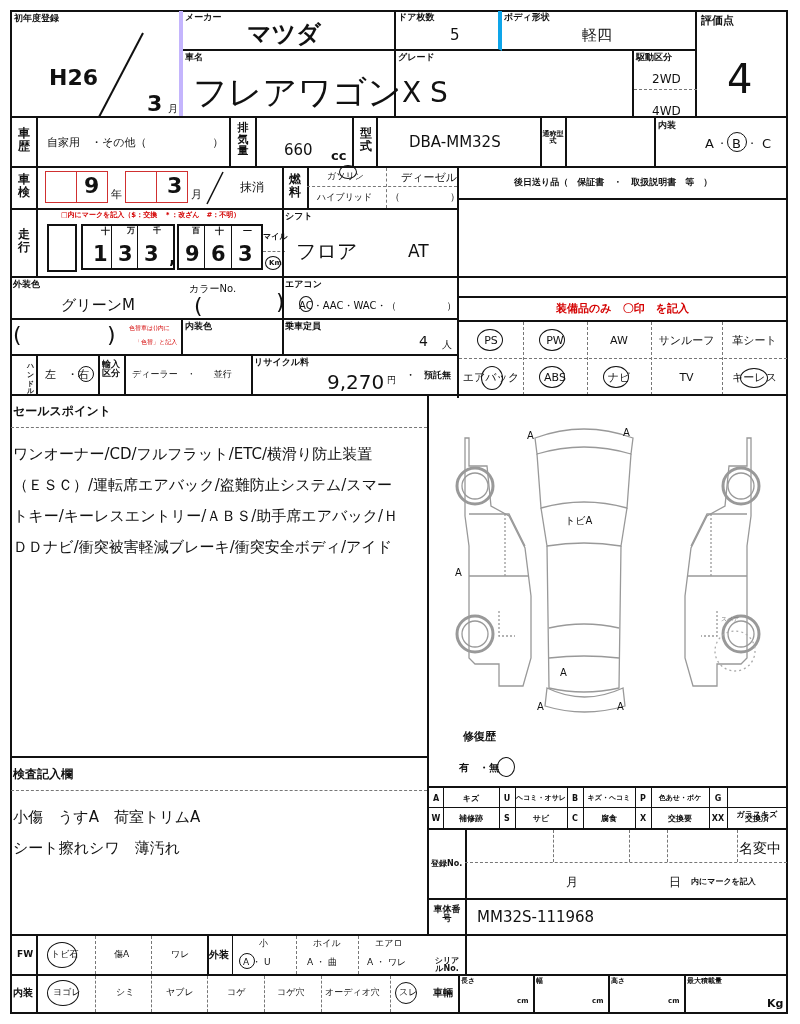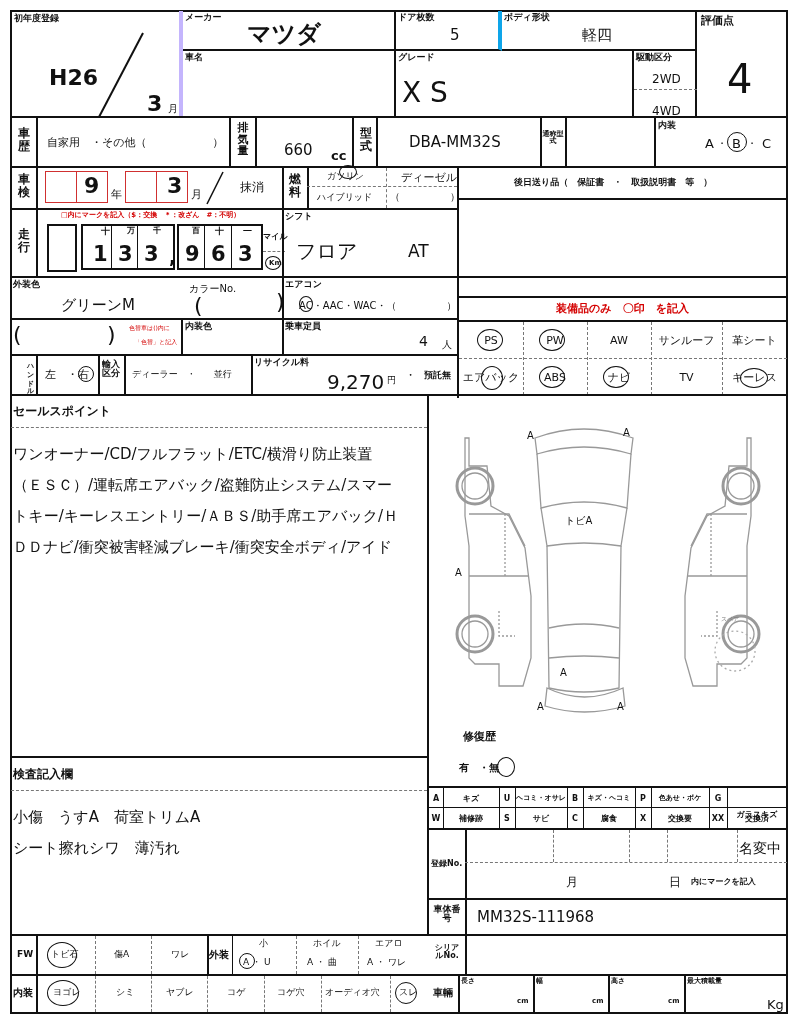--- a/index.html
+++ b/index.html
@@ -48,20 +48,21 @@
   <span class="lbl" style="left:2px;top:2px">ボディ形状</span>
   <span class="t" style="left:80px;top:17px;font-size:15px">軽四</span>
 </div>
 <div class="abs" style="left:697px;top:11px;width:90px;height:105px">
   <span class="lbl" style="left:4px;top:4px;font-size:11px">評価点</span>
   <span class="t" style="left:30px;top:48px;font-size:40px">4</span>
 </div>
 
 <div class="abs" style="left:183px;top:51px;width:213px;height:65px;border-right:2px solid #111">
   <span class="lbl" style="left:2px;top:2px">車名</span>
+  <span class="t" style="left:10px;top:24px;font-size:34px">フレアワゴン</span>
 </div>
 <div class="abs" style="left:396px;top:51px;width:238px;height:65px;border-right:2px solid #111">
   <span class="lbl" style="left:2px;top:2px">グレード</span>
   <span class="t" style="left:6px;top:28px;font-size:28px">X S</span>
 </div>
 <div class="abs" style="left:634px;top:51px;width:63px;height:65px;border-right:2px solid #111">
   <span class="lbl" style="left:2px;top:2px">駆動区分</span>
   <span class="t" style="left:18px;top:22px;font-size:12px">2WD</span>
   <div class="dash-h" style="left:0;top:38px;width:63px"></div>
   <span class="t" style="left:18px;top:54px;font-size:12px">4WD</span>
@@ -390,31 +391,31 @@
   <div class="dash-v" style="left:253px;top:0;height:36px"></div>
   <span class="t" style="left:266px;top:12px;font-size:9px">コゲ穴</span>
   <div class="dash-v" style="left:310px;top:0;height:36px"></div>
   <span class="t" style="left:314px;top:12px;font-size:9px">オーディオ穴</span>
   <div class="dash-v" style="left:379px;top:0;height:36px"></div>
   <span class="t" style="left:388px;top:12px;font-size:9px">スレ</span>
   <div class="circ" style="left:384px;top:6px;width:22px;height:22px"></div>
 </div>
 
 <div class="abs" style="left:429px;top:936px;width:358px;height:38px">
-  <div class="vl" style="left:2px;top:8px;width:32px;font-size:8px">シリアルNo.</div>
+  <div class="vl" style="left:2px;top:21px;width:32px;font-size:8px">シリアルNo.</div>
   <div class="vline" style="left:36px;top:0;height:38px"></div>
 </div>
 <div class="hl" style="left:427px;top:974px;width:361px"></div>
 <div class="abs" style="left:429px;top:976px;width:358px;height:36px">
   <span class="t" style="left:4px;top:12px;font-size:10px;font-weight:bold">車輛</span>
   <div class="vline" style="left:29px;top:0;height:36px"></div>
   <span class="lbl" style="left:32px;top:2px;font-size:7px">長さ</span>
   <span class="t" style="left:88px;top:22px;font-size:7px;font-weight:bold">cm</span>
   <div class="vline" style="left:104px;top:0;height:36px"></div>
   <span class="lbl" style="left:107px;top:2px;font-size:7px">幅</span>
   <span class="t" style="left:163px;top:22px;font-size:7px;font-weight:bold">cm</span>
   <div class="vline" style="left:179px;top:0;height:36px"></div>
   <span class="lbl" style="left:182px;top:2px;font-size:7px">高さ</span>
   <span class="t" style="left:239px;top:22px;font-size:7px;font-weight:bold">cm</span>
   <div class="vline" style="left:255px;top:0;height:36px"></div>
   <span class="lbl" style="left:258px;top:2px;font-size:7px">最大積載量</span>
-  <span class="t" style="left:338px;top:22px;font-size:13px;font-weight:normal">Kg</span>
+  <span class="t" style="left:338px;top:22px;font-size:11px;font-weight:bold">Kg</span>
 </div>
 
 </body></html>

